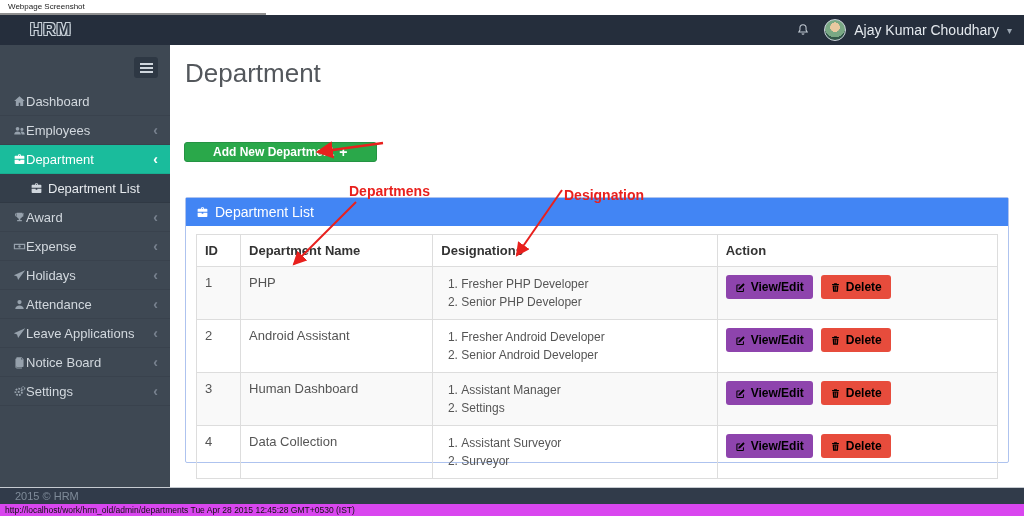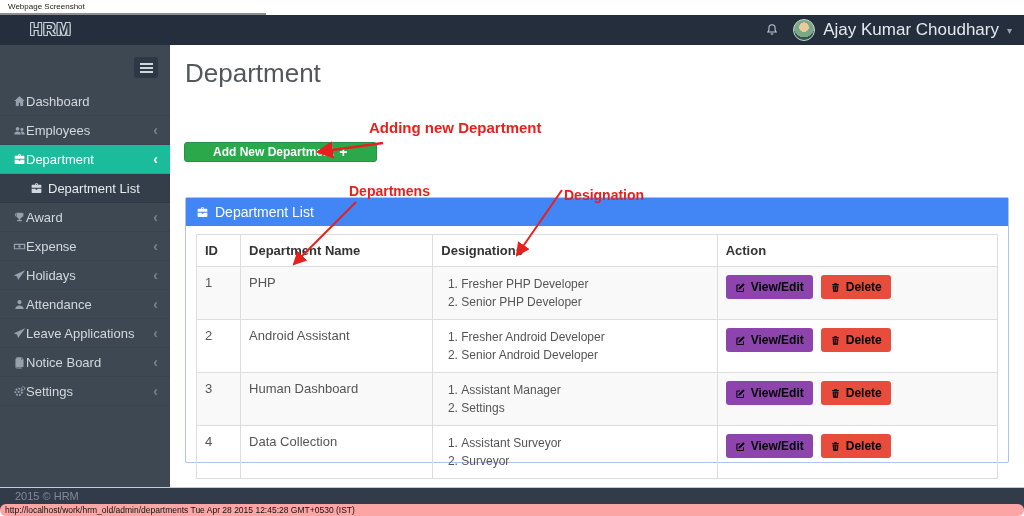--- a/index.html
+++ b/index.html
@@ -4,33 +4,33 @@
 <style>
   * { margin:0; padding:0; box-sizing:border-box; }
   body { background:#fff; }
   .screen { position:relative; width:1024px; height:516px; overflow:hidden; background:#fff;
             font-family:"Liberation Sans", sans-serif; }
 
   
   .browser-top { position:absolute; left:0; top:0; width:100%; height:15px; background:#fff; }
   .browser-top .lbl { position:absolute; left:8px; top:2px; font-size:8px; color:#222; }
   .top-gray-line { position:absolute; left:0; top:13px; width:266px; height:2px; background:#8f8f8f; }
-  .url-bar { position:absolute; left:0; top:504px; width:100%; height:12px; background:#fca5a5;border-radius:6px; }
+  .url-bar { position:absolute; left:0; top:504px; width:100%; height:12px; background:#d946ef; }
   .url-bar .url { position:absolute; left:5px; top:1px; font-size:8.5px; color:#111; }
 
   
   .app-header { position:absolute; left:0; top:15px; width:100%; height:30px; background:#252e3c; }
   .brand { position:absolute; left:30px; top:5px; font-size:17px; font-weight:bold; letter-spacing:1px;
            color:#2a3442; text-shadow:-1px -1px 0 #c9d1d9, 1px -1px 0 #c9d1d9, -1px 1px 0 #c9d1d9, 1px 1px 0 #c9d1d9; }
   .header-right { position:absolute; right:12px; top:0; height:30px; display:flex; align-items:center; gap:14px; }
   .bell { color:#c2cad3; width:14px; height:14px; cursor:pointer; }
   .user-box { display:flex; align-items:center; gap:8px; cursor:pointer; }
   .avatar { width:22px; height:22px; border-radius:50%; border:1.5px solid #ccd4db;
             background:radial-gradient(circle at 50% 36%, #e9c9a0 0 29%, #79a884 30% 62%, #33584a 63%); }
-  .user-name { font-size:17px; color:#e4e9ee; }
+  .user-name { font-size:14px; color:#e4e9ee; }
   .caret { font-size:10px; color:#9aa5b1; }
 
   
   .sidebar { position:absolute; left:0; top:45px; width:170px; height:442px; background:#3e4853; }
   .hamburger { margin:12px 12px 9px auto; width:24px; height:21px; background:#2e3844; border-radius:3px;
                display:flex; flex-direction:column; justify-content:center; gap:2px; align-items:center; cursor:pointer; }
   .hamburger i { display:block; width:13px; height:2px; background:#cfd6dd; }
   .nav-item { position:relative; height:29px; line-height:29px; padding-left:26px; font-size:13px; color:#d2d8de;
               border-bottom:1px solid rgba(0,0,0,0.07); cursor:pointer; }
   .nav-item .ico { position:absolute; left:13px; top:8px; width:13px; height:13px; color:#96a1ac; }
@@ -329,21 +329,20 @@
                     </button>
                 </div>
               </td>
             </tr>
           </tbody>
         </table>
       </div>
     </div>
   </div>
 
-  <div class="anno big" style="left:369px; top:119px;">Adding new Department</div>
   <div class="anno sml" style="left:349px; top:183px;">Departmens</div>
   <div class="anno sml" style="left:564px; top:187px;">Designation</div>
 
   <svg class="anno-svg" viewBox="0 0 1024 516">
     <defs>
       <marker id="arr" markerWidth="9" markerHeight="8" refX="6" refY="3.5" orient="auto">
         <path d="M0 0 L7 3.5 L0 7 Z" fill="#e8201d"></path>
       </marker>
     </defs>
     <line x1="383" y1="143" x2="318" y2="152" stroke="#e8201d" stroke-width="2.5" marker-end="url(#arr)"></line>

